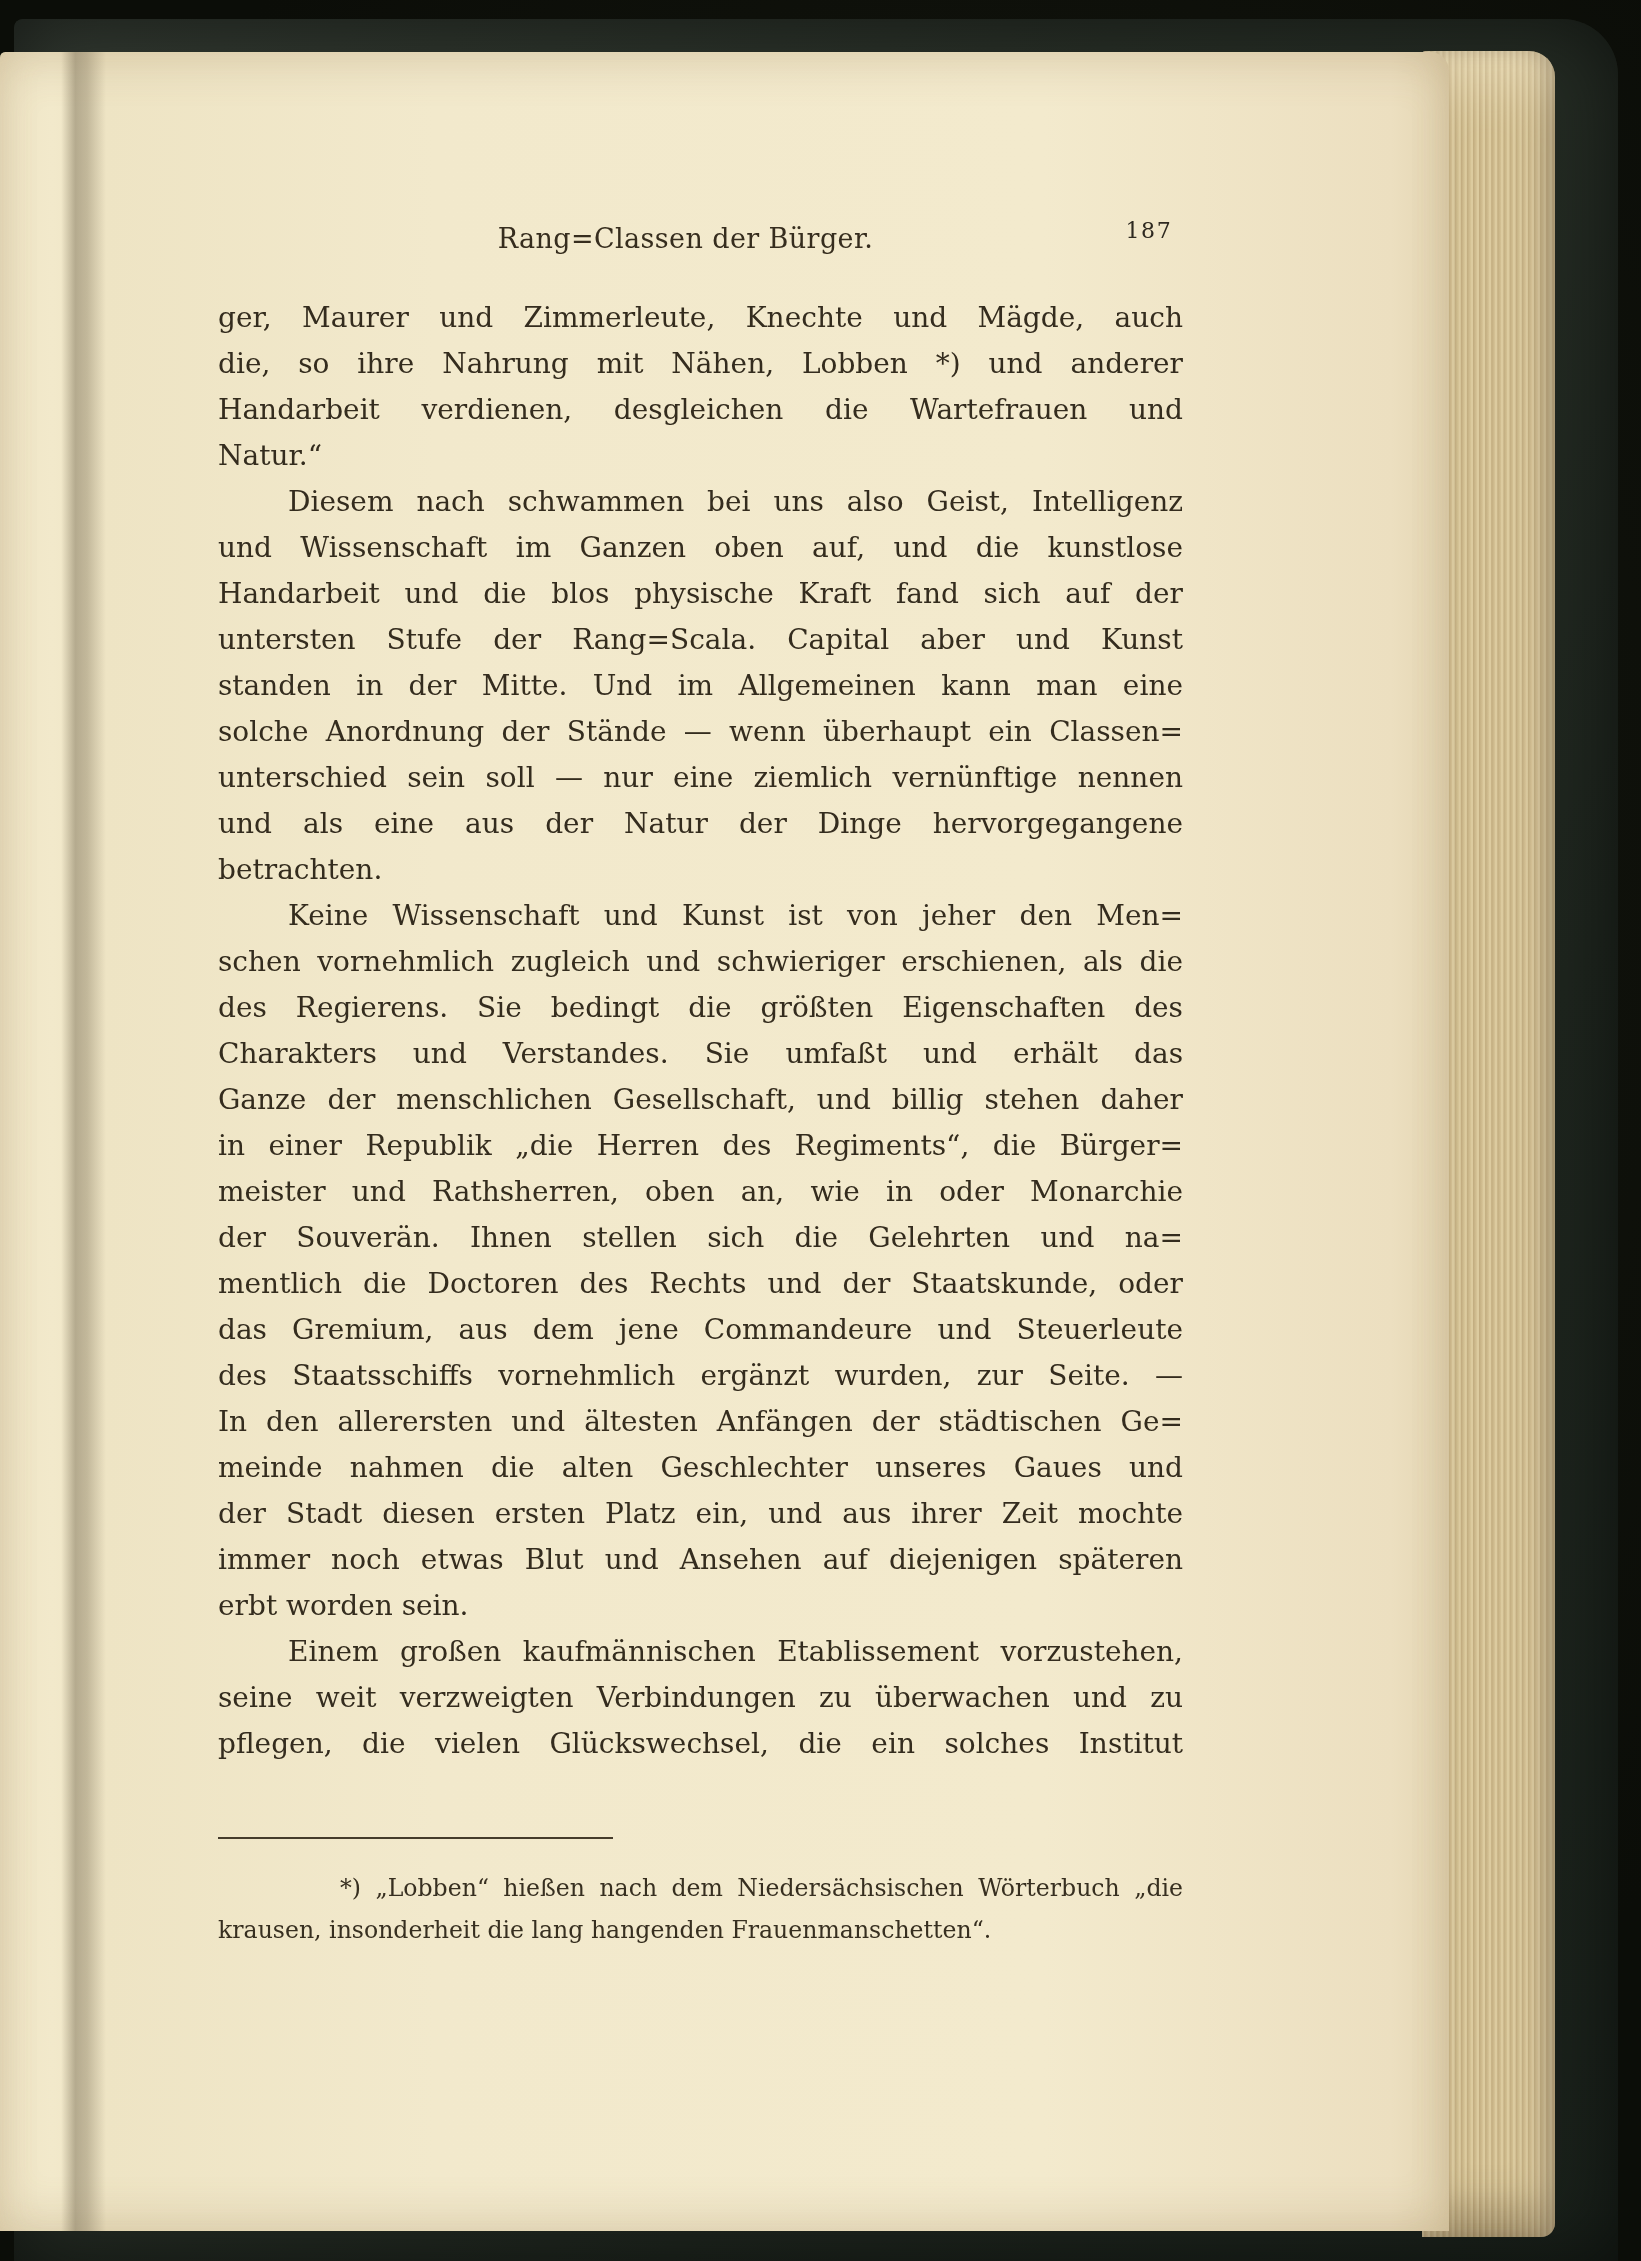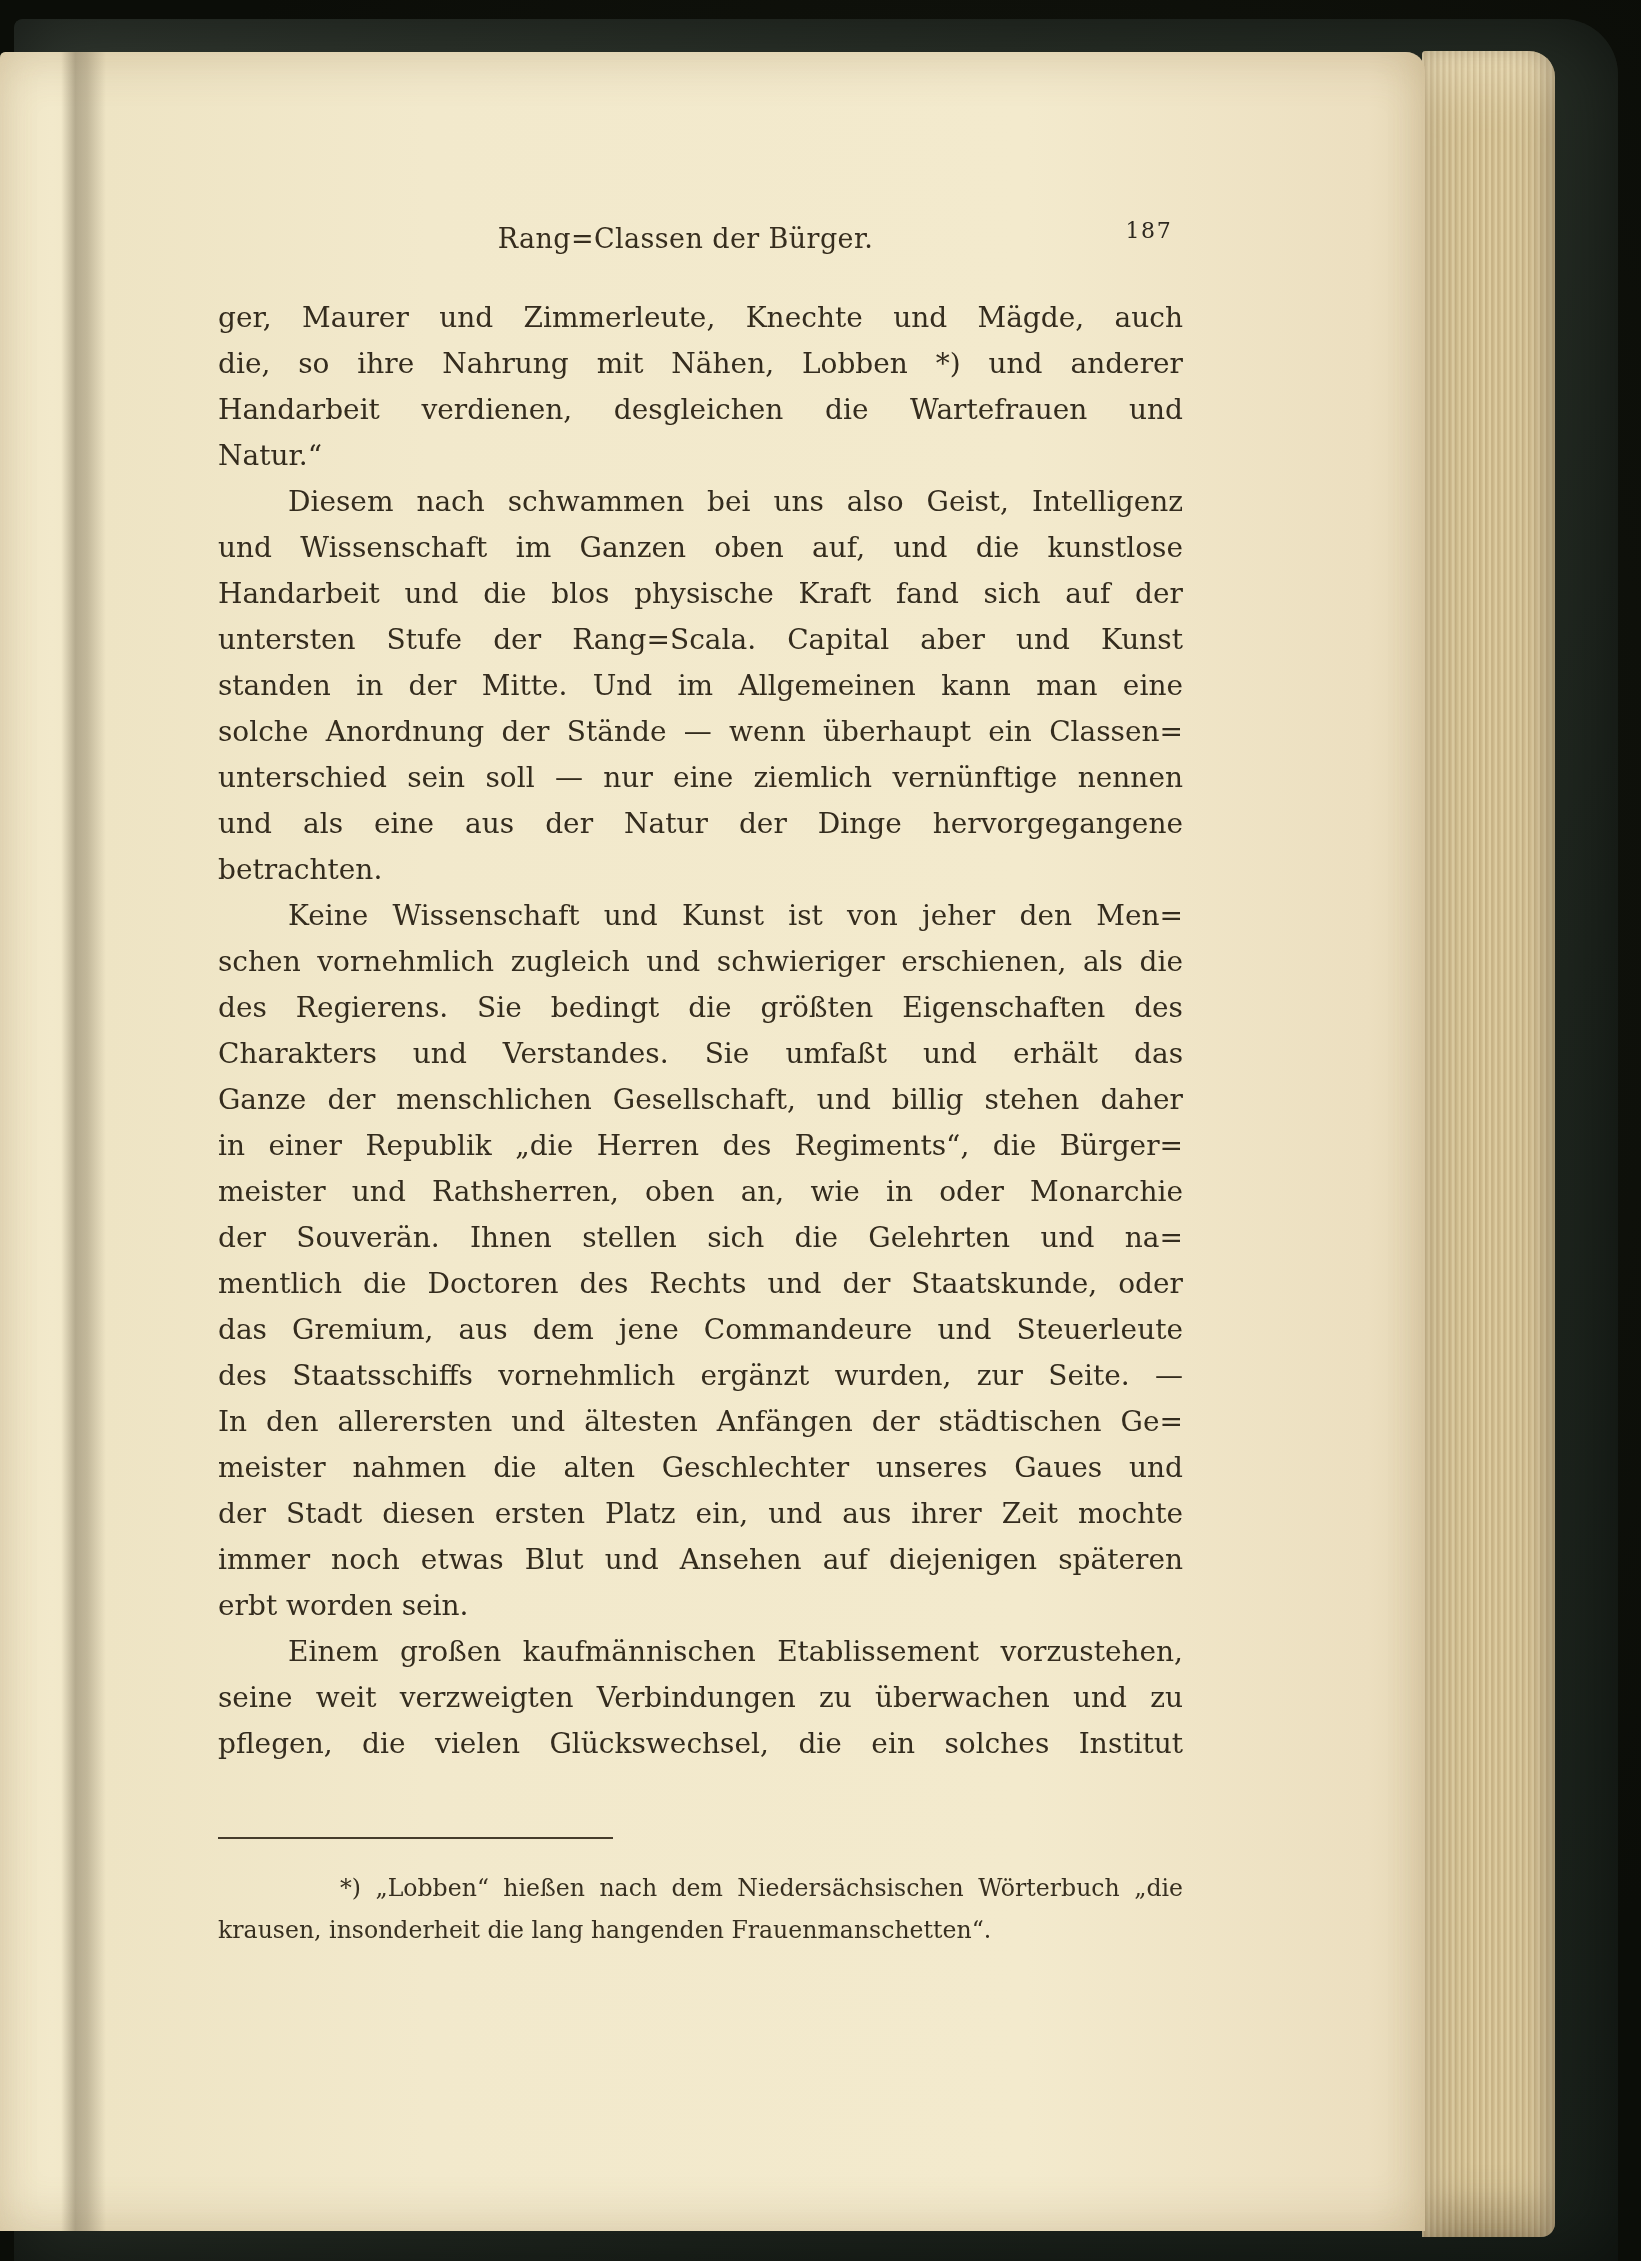--- a/index.html
+++ b/index.html
@@ -28,20 +28,21 @@
   }
   .page{
     position:absolute;left:0;top:52px;width:1425px;bottom:30px;
     background:linear-gradient(90deg,
       #efe5c6 0px,#f2e9cb 52px,#eee4c4 105px,
       #f2e9cc 30%,#f3eacd 72%,#ecdfc0 96%,#e3d5b2 100%);
     border-radius:5.2px 19px 0 0;
     box-shadow:inset 0 17.5px 39px rgba(140,112,66,.16),
                inset 0 -17.5px 39px rgba(140,112,66,.16);
     color:#332c1f;
+    padding-left:24px;
   }
   .gutter{
     position:absolute;left:61px;top:0;width:45px;height:100%;
     background:linear-gradient(90deg,
       rgba(118,106,80,0) 0%,rgba(122,111,86,.50) 32%,
       rgba(142,130,103,.46) 58%,rgba(118,106,80,0) 100%);
   }
   
   .header{position:absolute;left:218px;top:171px;width:965px;height:40px;}
   .header-title{
@@ -111,21 +112,21 @@
       <div class="line just">des Regierens. Sie bedingt die größten Eigenschaften des</div>
       <div class="line just">Charakters und Verstandes. Sie umfaßt und erhält das</div>
       <div class="line just">Ganze der menschlichen Gesellschaft, und billig stehen daher</div>
       <div class="line just">in einer Republik „die Herren des Regiments“, die Bürger=</div>
       <div class="line just">meister und Rathsherren, oben an, wie in oder Monarchie</div>
       <div class="line just">der Souverän. Ihnen stellen sich die Gelehrten und na=</div>
       <div class="line just">mentlich die Doctoren des Rechts und der Staatskunde, oder</div>
       <div class="line just">das Gremium, aus dem jene Commandeure und Steuerleute</div>
       <div class="line just">des Staatsschiffs vornehmlich ergänzt wurden, zur Seite. —</div>
       <div class="line just">In den allerersten und ältesten Anfängen der städtischen Ge=</div>
-      <div class="line just">meister nahmen die alten Geschlechter unseres Gaues und</div>
+      <div class="line just">meinde nahmen die alten Geschlechter unseres Gaues und</div>
       <div class="line just">der Stadt diesen ersten Platz ein, und aus ihrer Zeit mochte</div>
       <div class="line just">immer noch etwas Blut und Ansehen auf diejenigen späteren</div>
       <div class="line end">erbt worden sein.</div>
     </div>
 
     <div class="para">
       <div class="line just indent">Einem großen kaufmännischen Etablissement vorzustehen,</div>
       <div class="line just">seine weit verzweigten Verbindungen zu überwachen und zu</div>
       <div class="line just">pflegen, die vielen Glückswechsel, die ein solches Institut</div>
     </div>

